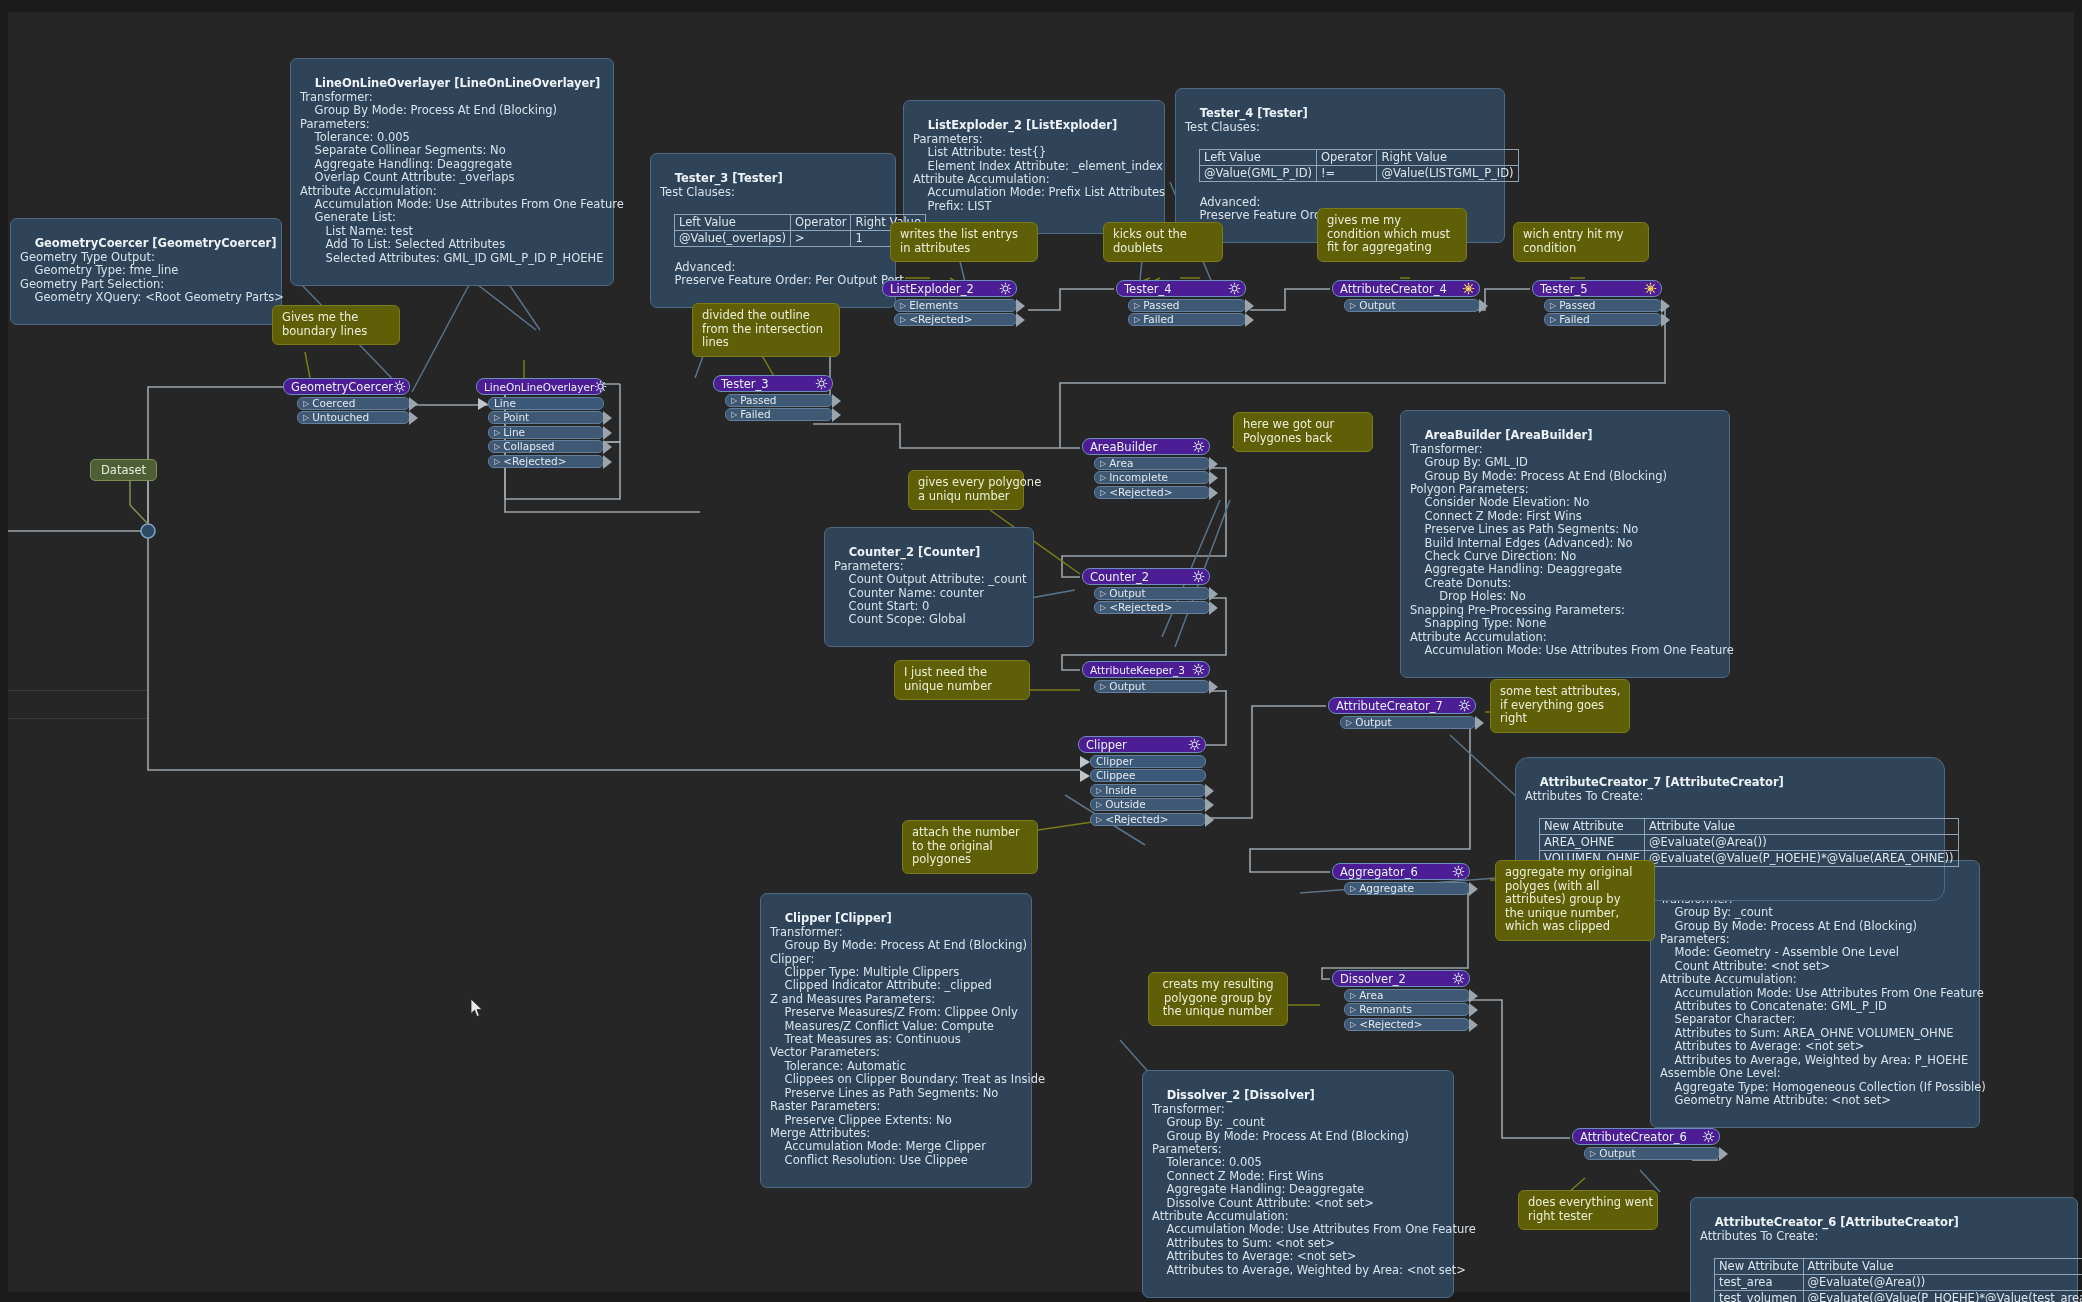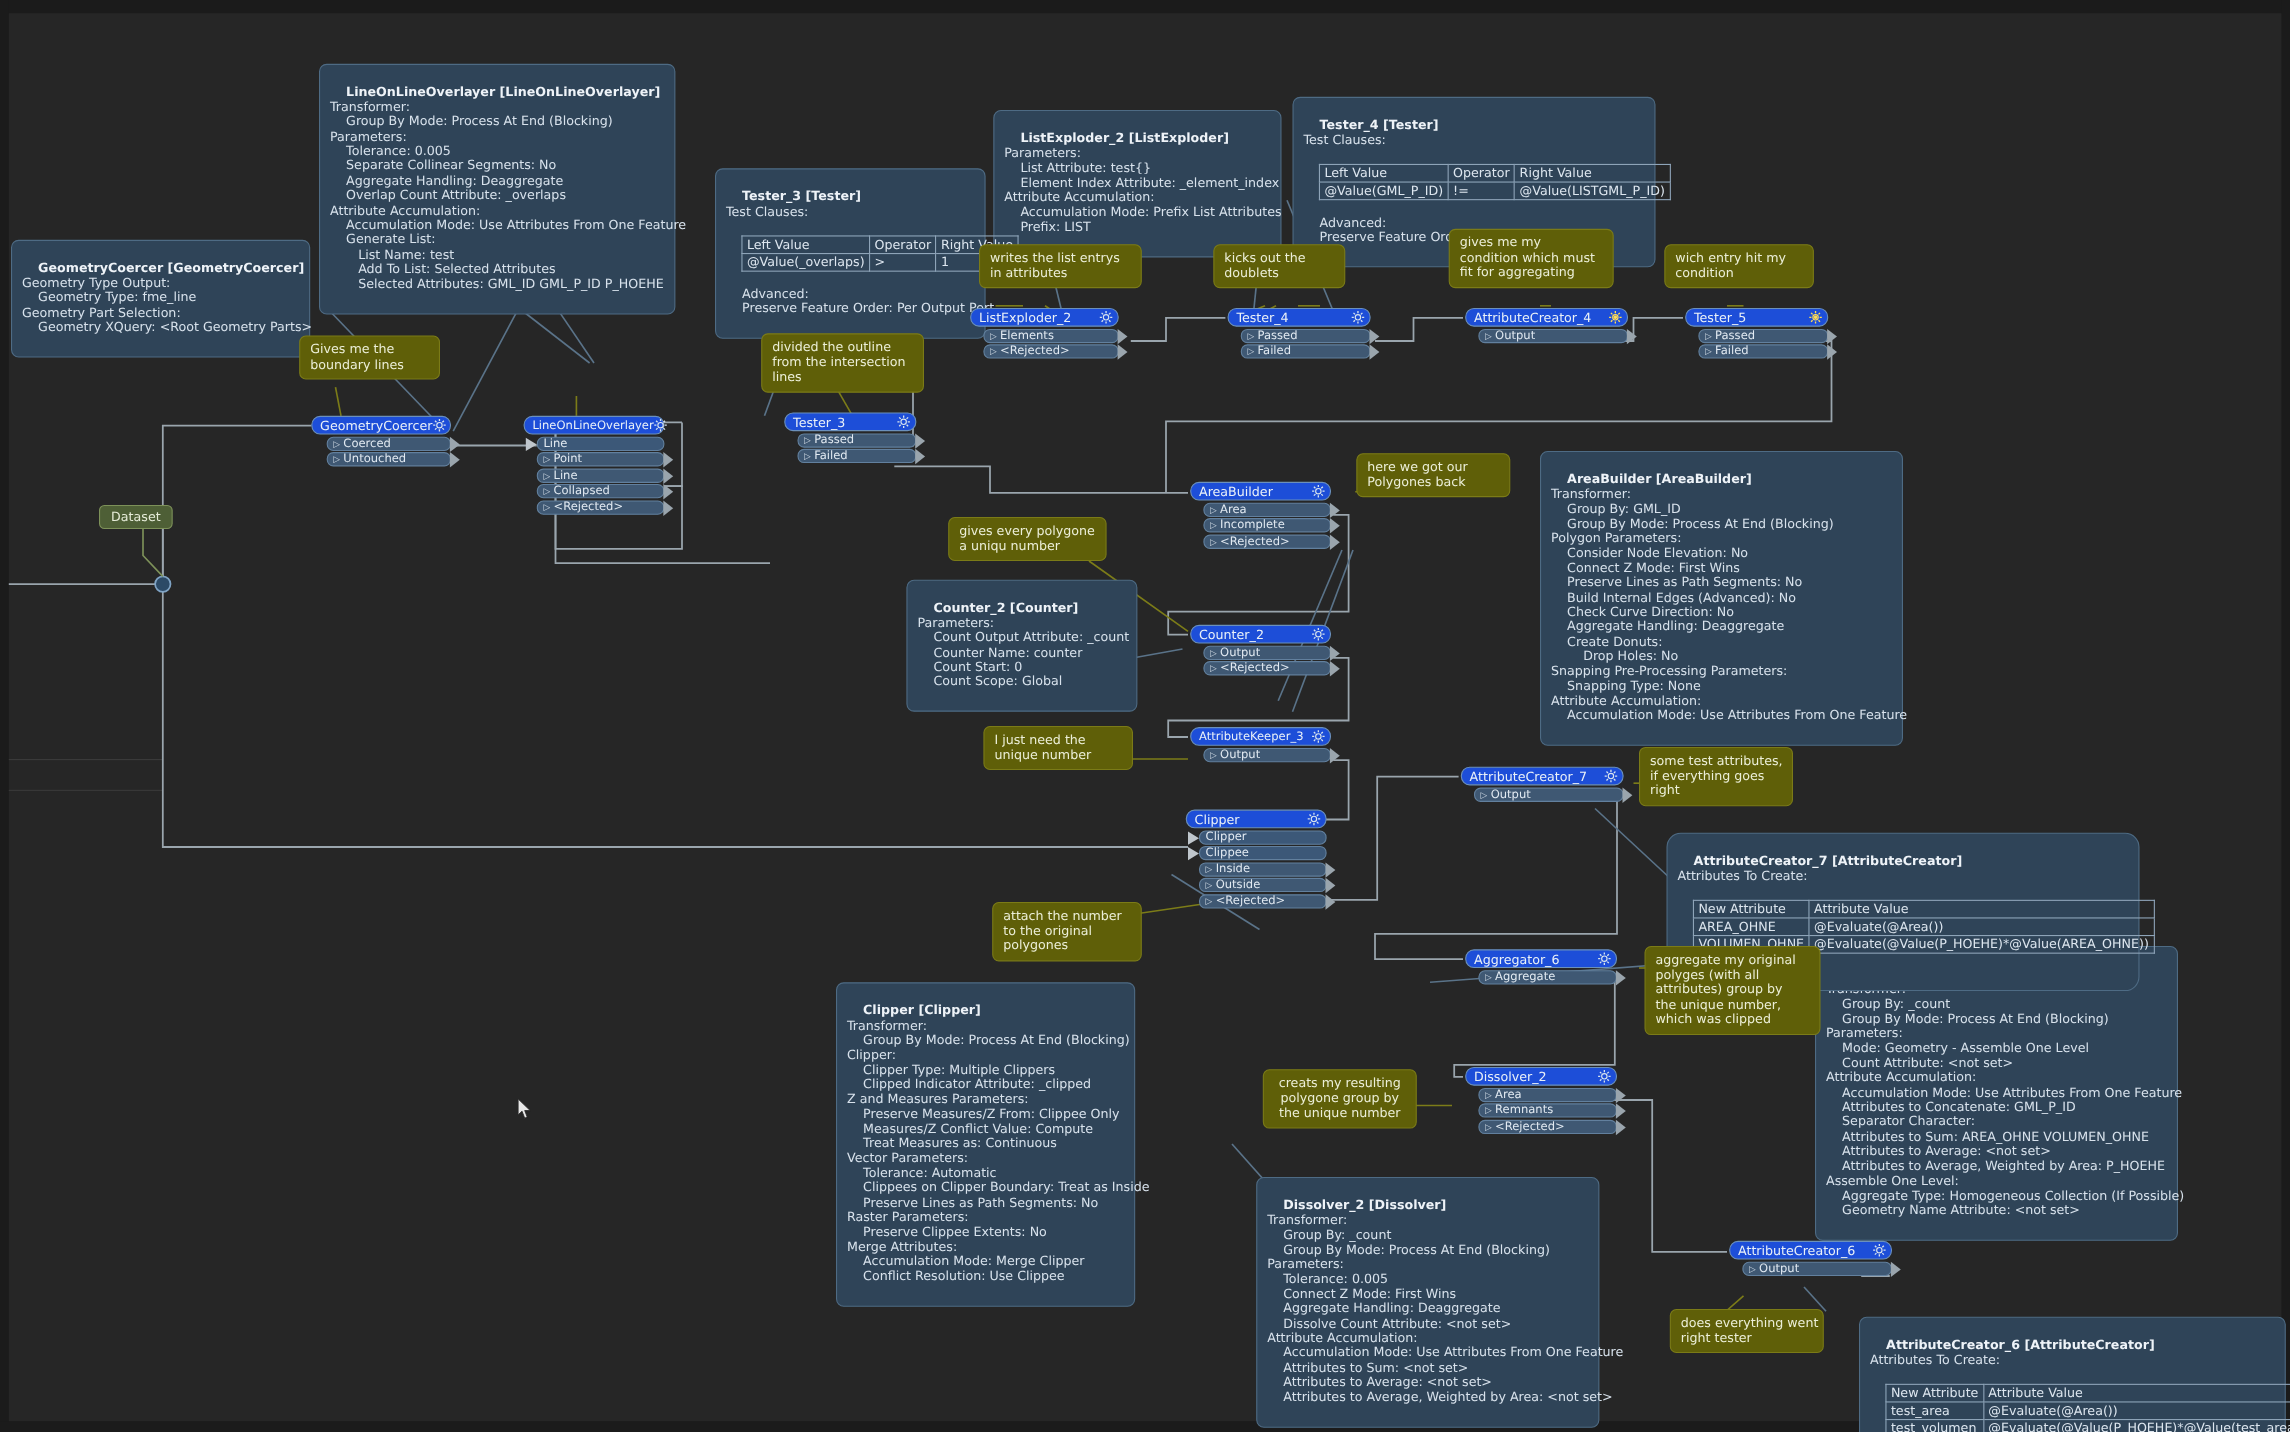--- a/index.html
+++ b/index.html
@@ -19,21 +19,21 @@
         padding:5px 9px 6px 9px;font-size:11.5px;line-height:13.6px;color:#ecefd8;
         white-space:pre;box-sizing:border-box;}
 
   
   table.clauses{border-collapse:collapse;margin:1px 0 1px 14px;font-size:11.5px;}
   table.clauses td,table.clauses th{border:1px solid #8ea4b8;padding:0px 4px;
         font-weight:normal;text-align:left;color:#dde6ef;white-space:nowrap;line-height:15px;}
 
   
   .node{position:absolute;}
-  .node .hdr{position:relative;height:17px;border-radius:8px;background:#1d4ed8;
+  .node .hdr{position:relative;height:17px;border-radius:8px;background:#4c1d95;
         border:1px solid #6b90bb;display:flex;align-items:center;
         padding:0 4px 0 7px;font-size:11.5px;color:#eaf1f8;box-sizing:border-box;
         white-space:nowrap;}
   .node .hdr .nm{flex:1;}
   .node .gear{width:13px;height:13px;flex:0 0 13px;}
   .port{position:relative;height:13px;margin-top:1.5px;border-radius:6px;
         background:#3f5873;border:1px solid #62809e;font-size:10.5px;color:#e2eaf2;
         display:flex;align-items:center;padding:0 4px 0 5px;box-sizing:border-box;
         white-space:nowrap;line-height:11px;}
   .port.in{background:#3c5878;}
@@ -343,21 +343,21 @@
 in attributes</span></div>
   <div class="note" style="left:1103px;top:222px;width:120px;"><span>kicks out the
 doublets</span></div>
   <div class="note" style="left:1317px;top:208px;width:150px;"><span>gives me my
 condition which must
 fit for aggregating</span></div>
   <div class="note" style="left:1513px;top:222px;width:136px;"><span>wich entry hit my
 condition</span></div>
   <div class="note" style="left:1233px;top:412px;width:140px;"><span>here we got our
 Polygones back</span></div>
-  <div class="note" style="left:862px;top:470px;width:144px;"><span>gives every polygone
+  <div class="note" style="left:908px;top:470px;width:116px;"><span>gives every polygone
 a uniqu number</span></div>
   <div class="note" style="left:894px;top:660px;width:136px;"><span>I just need the
 unique number</span></div>
   <div class="note" style="left:902px;top:820px;width:136px;"><span>attach the number
 to the original
 polygones</span></div>
   <div class="note" style="left:1490px;top:679px;width:140px;"><span>some test attributes,
 if everything goes
 right</span></div>
   <div class="note" style="left:1495px;top:860px;width:160px;"><span>aggregate my original

